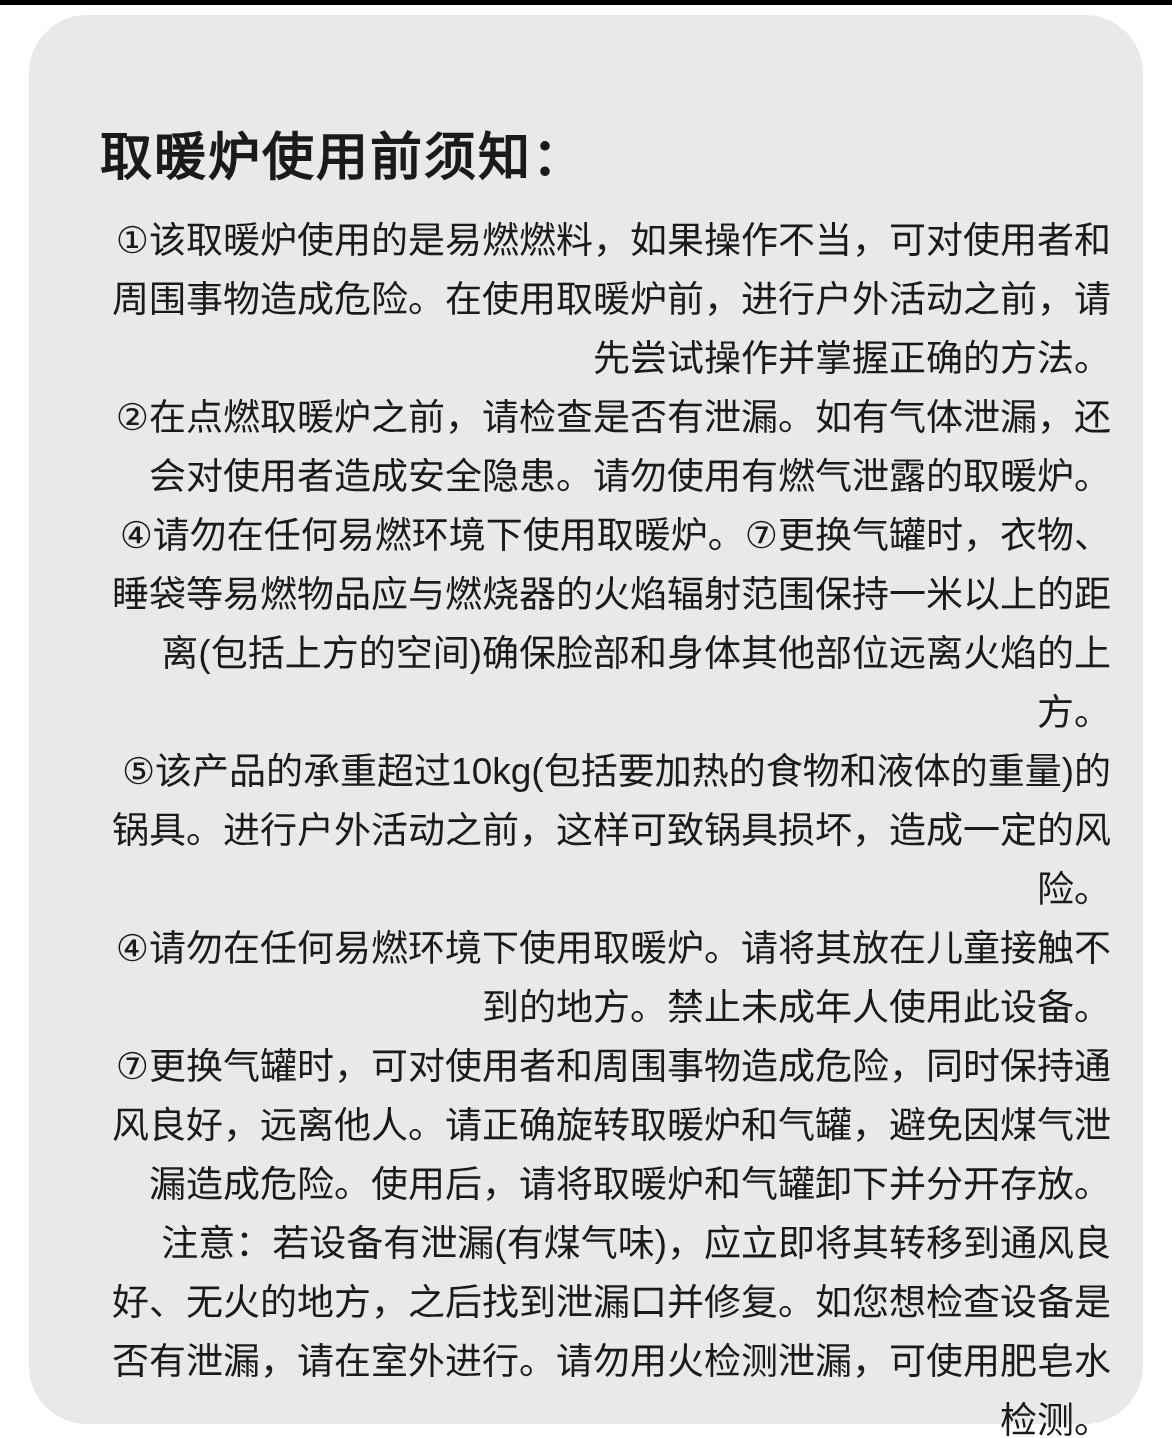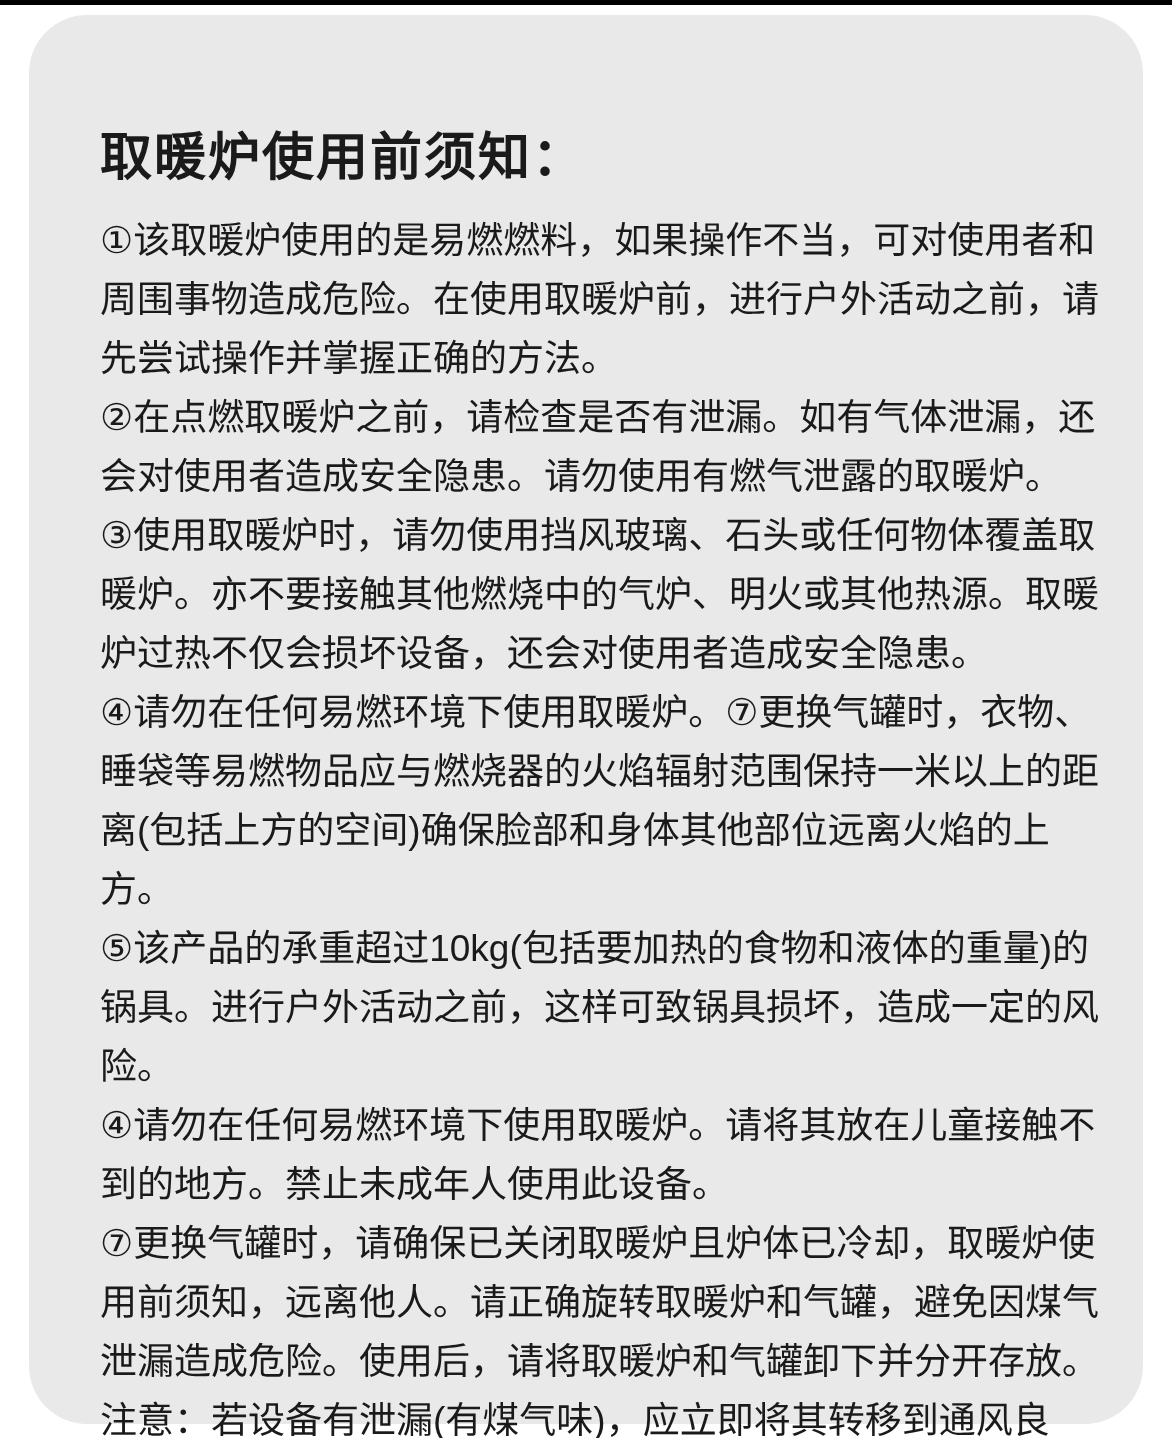--- a/index.html
+++ b/index.html
@@ -41,35 +41,34 @@
     font-weight: 700;
     letter-spacing: 2px;
     color: var(--text);
   }
   .notice-body p {
     margin: 0;
     font-size: 37px;
     line-height: 59px;
     letter-spacing: 0;
     color: var(--text);
-    text-align: left;
+    text-align: right;
     word-break: normal;
     overflow-wrap: break-word;
   }
 </style>
 </head>
 <body>
 
 <div class="top-bar"></div>
 
 <div class="notice-card">
   <h1 class="notice-title">取暖炉使用前须知：</h1>
   <div class="notice-body">
     <p>①该取暖炉使用的是易燃燃料，如果操作不当，可对使用者和周围事物造成危险。在使用取暖炉前，进行户外活动之前，请先尝试操作并掌握正确的方法。</p>
     <p>②在点燃取暖炉之前，请检查是否有泄漏。如有气体泄漏，还会对使用者造成安全隐患。请勿使用有燃气泄露的取暖炉。</p>
-    <p>③使用取暖炉时，请勿使用挡风玻璃、石头或任何物体覆盖取暖炉。亦不要接触其他燃烧中的气炉、明火或其他热源。取暖炉过热不仅会损坏设备，还会对使用者造成安全隐患。</p>
     <p>④请勿在任何易燃环境下使用取暖炉。⑦更换气罐时，衣物、睡袋等易燃物品应与燃烧器的火焰辐射范围保持一米以上的距离(包括上方的空间)确保脸部和身体其他部位远离火焰的上方。</p>
     <p>⑤该产品的承重超过10kg(包括要加热的食物和液体的重量)的锅具。进行户外活动之前，这样可致锅具损坏，造成一定的风险。</p>
     <p>④请勿在任何易燃环境下使用取暖炉。请将其放在儿童接触不到的地方。禁止未成年人使用此设备。</p>
-    <p>⑦更换气罐时，请确保已关闭取暖炉且炉体已冷却，取暖炉使用前须知，远离他人。请正确旋转取暖炉和气罐，避免因煤气泄漏造成危险。使用后，请将取暖炉和气罐卸下并分开存放。</p>
+    <p>⑦更换气罐时，可对使用者和周围事物造成危险，同时保持通风良好，远离他人。请正确旋转取暖炉和气罐，避免因煤气泄漏造成危险。使用后，请将取暖炉和气罐卸下并分开存放。</p>
     <p>注意：若设备有泄漏(有煤气味)，应立即将其转移到通风良好、无火的地方，之后找到泄漏口并修复。如您想检查设备是否有泄漏，请在室外进行。请勿用火检测泄漏，可使用肥皂水检测。</p>
   </div>
 </div>
 
 </body></html>

